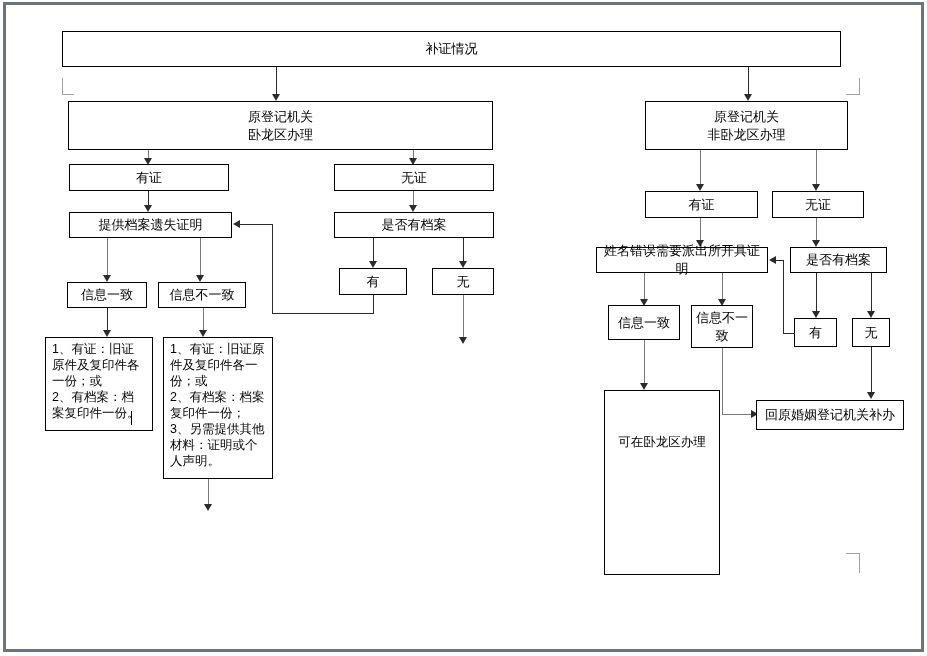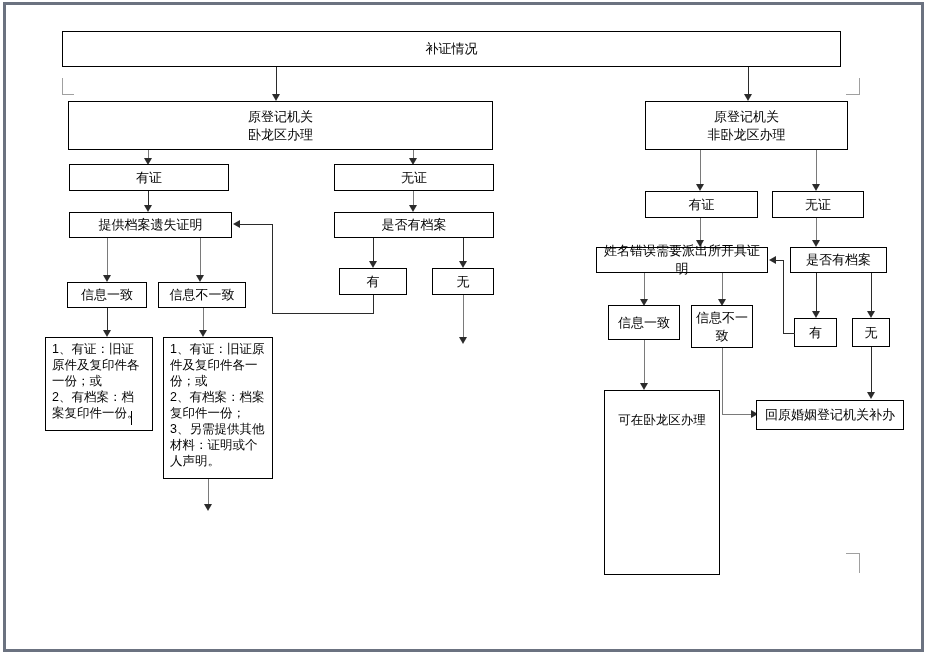--- a/index.html
+++ b/index.html
@@ -292,21 +292,21 @@
 
   <div class="vline" style="left:783px;top:260px;height:74px;"></div>
   <div class="hline" style="left:783px;top:333px;width:12px;"></div>
   <div class="hline" style="left:776px;top:260px;width:8px;"></div>
   <div class="arrowleft" style="left:769px;top:256px;"></div>
 
   <div class="vline gray" style="left:644px;top:340px;height:46px;"></div>
   <div class="arrowdown" style="left:640px;top:383px;"></div>
 
   <div class="node topalign" style="left:604px;top:390px;width:116px;height:185px;">
-    <div class="inner" style="padding:2px 3px;">
+    <div class="inner" style="padding:2px 3px;margin-top:22px;">
       <span class="titleline">可在卧龙区办理</span>
     </div>
   </div>
 
   <div class="vline gray" style="left:722px;top:348px;height:67px;"></div>
   <div class="hline gray" style="left:722px;top:414px;width:32px;"></div>
   <div class="arrowright" style="left:751px;top:410px;"></div>
 
   <div class="vline" style="left:871px;top:347px;height:48px;"></div>
   <div class="arrowdown" style="left:867px;top:392px;"></div>

